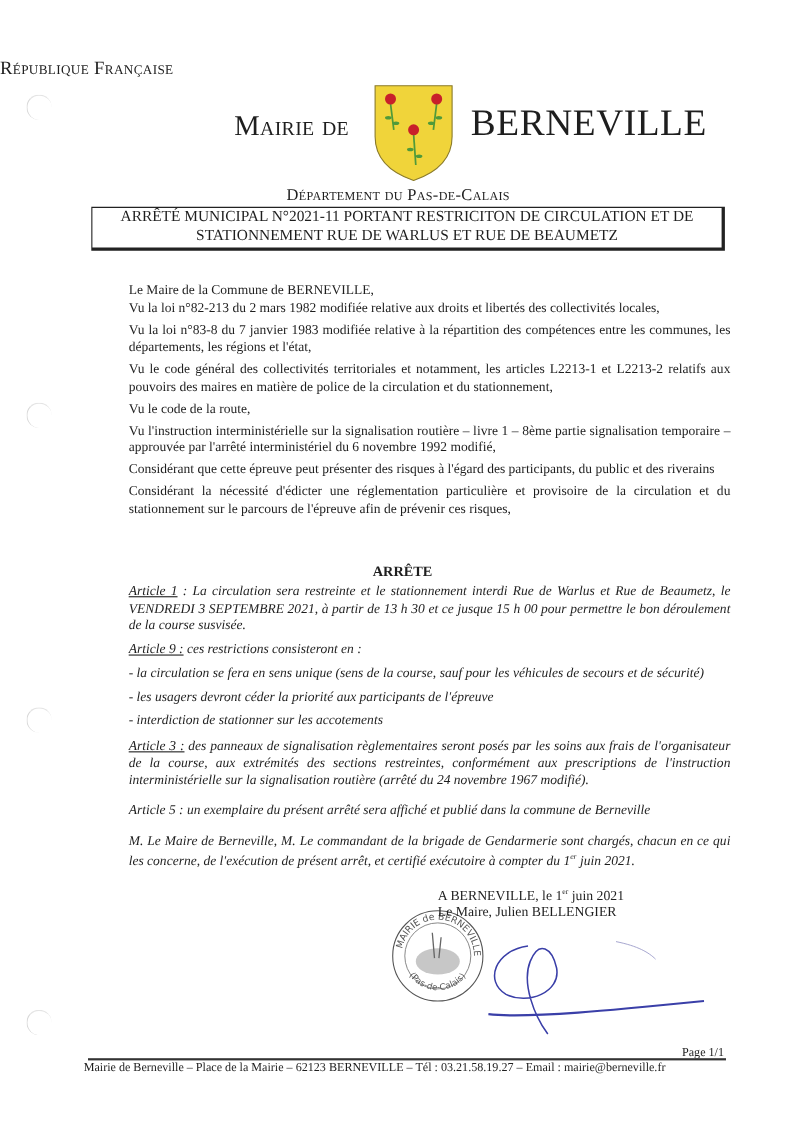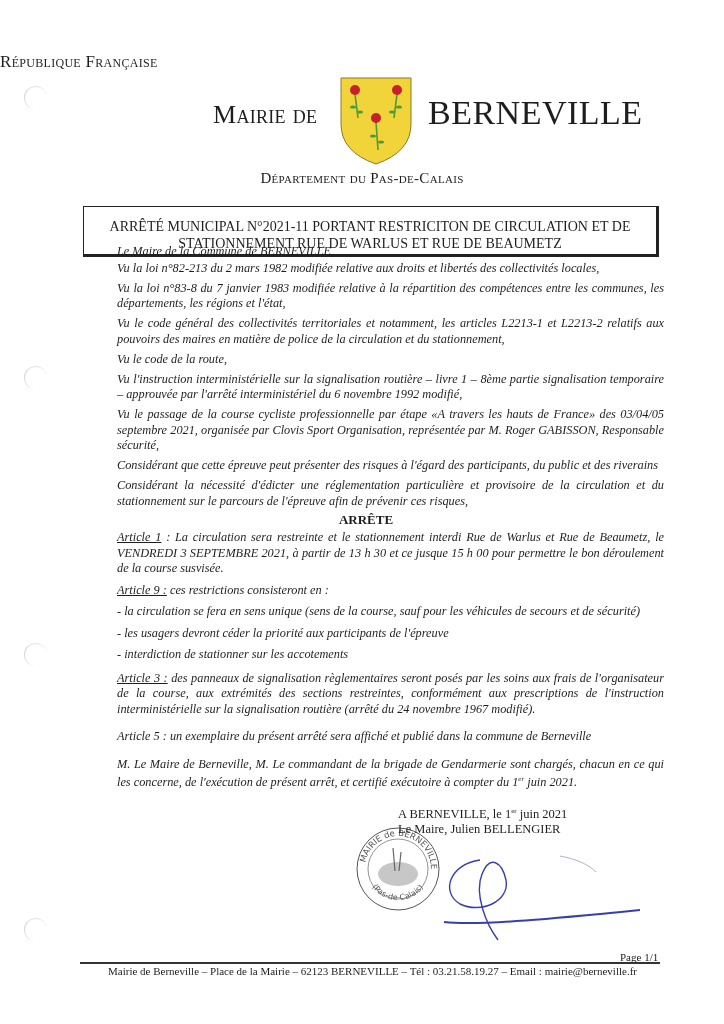--- a/index.html
+++ b/index.html
@@ -7,33 +7,33 @@
          font-family: "Liberation Serif", "DejaVu Serif", serif; color: #1e1e1e; }
   .abs { position: absolute; }
   .punch { position: absolute; width: 22px; height: 22px; border-radius: 50%;
            border-left: 1.5px solid #d8d8d8; border-top: 1px solid #e4e4e4; }
   .smallcaps { font-variant: small-caps; letter-spacing: 0.3px; }
   #rep { left: 0; width: 724px; top: 52px; text-align: left; font-size: 17px; }
   #mairie { left: 213px; top: 100px; font-size: 26px; }
   #bern { left: 428px; top: 94px; font-size: 34px; letter-spacing: 0.5px; }
   #shield { left: 339px; top: 76px; width: 74px; height: 90px; }
   #dept { left: 0; width: 724px; top: 170px; text-align: center; font-size: 15px; }
-  #title-box { left: 83px; top: 206px; width: 572px; height: 36px;
+  #title-box { left: 83px; top: 188px; width: 572px; height: 36px;
                border: 1.5px solid #222; border-right-width: 3px; border-bottom-width: 3px;
-               text-align: center; font-size: 14px; line-height: 17px; padding-top: 11px; }
+               text-align: center; font-size: 14px; line-height: 17px; padding-top: 0; }
   .body { left: 117px; width: 547px; font-size: 12.3px; line-height: 15.5px; text-align: justify; }
   .body p { margin: 0 0 4.5px 0; }
   .u { text-decoration: underline; }
   #arrete { left: 4px; width: 724px; top: 512px; text-align: center; font-weight: bold; font-size: 13px; }
   #sig-text { left: 398px; top: 804px; font-size: 12.5px; line-height: 15px; }
   #stamp { left: 355px; top: 826px; width: 86px; height: 86px; }
   #signature { left: 440px; top: 852px; width: 220px; height: 90px; }
   #page-num { left: 620px; top: 951px; font-size: 11px; }
   #footer-line { left: 80px; top: 962px; width: 580px; height: 0; border-top: 2px solid #333; }
-  #footer { left: 0; width: 681px; top: 965px; text-align: center; font-size: 11px; padding-left: 32px; }
+  #footer { left: 0; width: 681px; top: 965px; text-align: center; font-size: 11px; }
 </style>
 </head>
 <body>
 
 <div class="punch" style="left:24px;top:86px;"></div>
 <div class="punch" style="left:24px;top:366px;"></div>
 <div class="punch" style="left:24px;top:643px;"></div>
 <div class="punch" style="left:24px;top:918px;"></div>
 
 <div id="rep" class="abs smallcaps">République Française</div>
@@ -60,28 +60,27 @@
   </g>
 </svg>
 <div id="bern" class="abs">BERNEVILLE</div>
 <div id="dept" class="abs smallcaps">Département du Pas-de-Calais</div>
 
 <div id="title-box" class="abs">
   <div>ARRÊTÉ MUNICIPAL N°2021-11  PORTANT RESTRICITON DE CIRCULATION ET DE</div>
   <div>STATIONNEMENT RUE DE WARLUS ET RUE DE BEAUMETZ</div>
 </div>
 
-<div class="abs body" style="top:244px;font-style:italic;">
+<div class="abs body" style="top:256px;">
   <p style="margin-bottom:1px">Le Maire de la Commune de BERNEVILLE,</p>
   <p>Vu la loi n°82-213 du 2 mars 1982 modifiée relative aux droits et libertés des collectivités locales,</p>
   <p>Vu la loi n°83-8 du 7 janvier 1983 modifiée relative à la répartition des compétences entre les communes, les départements, les régions et l'état,</p>
   <p>Vu le code général des collectivités territoriales et notamment, les articles L2213-1 et L2213-2 relatifs aux pouvoirs des maires en matière de police de la circulation et du stationnement,</p>
   <p>Vu le code de la route,</p>
   <p>Vu l'instruction interministérielle sur la signalisation routière – livre 1 – 8ème partie signalisation temporaire – approuvée par l'arrêté interministériel du 6 novembre 1992 modifié,</p>
-  <p>Vu le passage de la course cycliste professionnelle par étape «A travers les hauts de France» des 03/04/05 septembre 2021, organisée par Clovis Sport Organisation, représentée par M. Roger GABISSON, Responsable sécurité,</p>
   <p>Considérant que cette épreuve peut présenter des risques à l'égard des participants, du public et des riverains</p>
   <p>Considérant la nécessité d'édicter une réglementation particulière et provisoire de la circulation et du stationnement sur le parcours de l'épreuve afin de prévenir ces risques,</p>
 </div>
 
 <div id="arrete" class="abs">ARRÊTE</div>
 
 <div class="abs body" style="top:530px;font-style:italic;">
   <p><span class="u">Article 1</span><span> : La circulation sera restreinte et le stationnement interdi Rue de Warlus et Rue de Beaumetz, le VENDREDI 3 SEPTEMBRE 2021, à partir de 13 h 30 et ce jusque 15 h 00 pour permettre le bon déroulement de la course susvisée.</span></p>
   <p style="margin-top:6px"><span class="u">Article 9 :</span><span> ces restrictions consisteront en :</span></p>
   <p style="margin-top:6px">- la circulation se fera en sens unique (sens de la course, sauf pour les véhicules de secours et de sécurité)</p>

